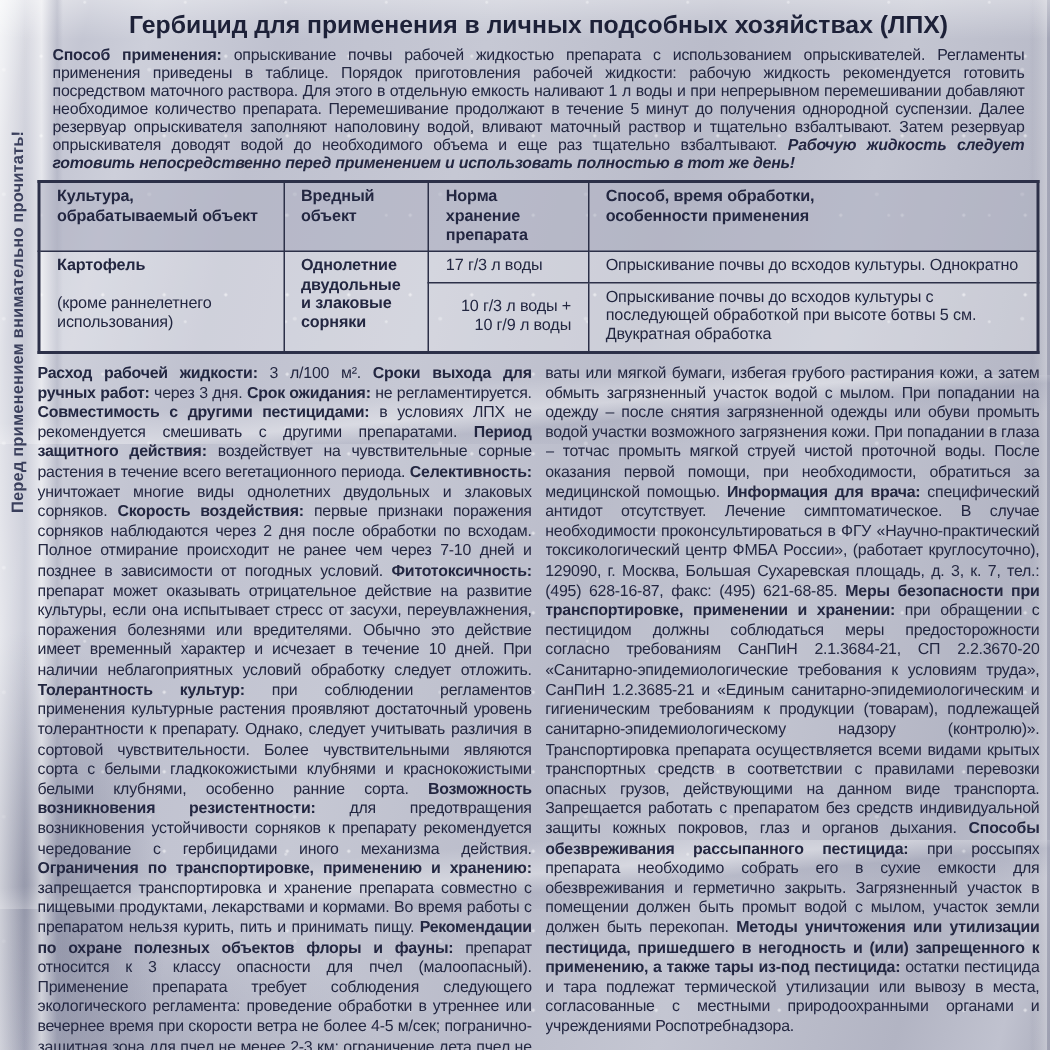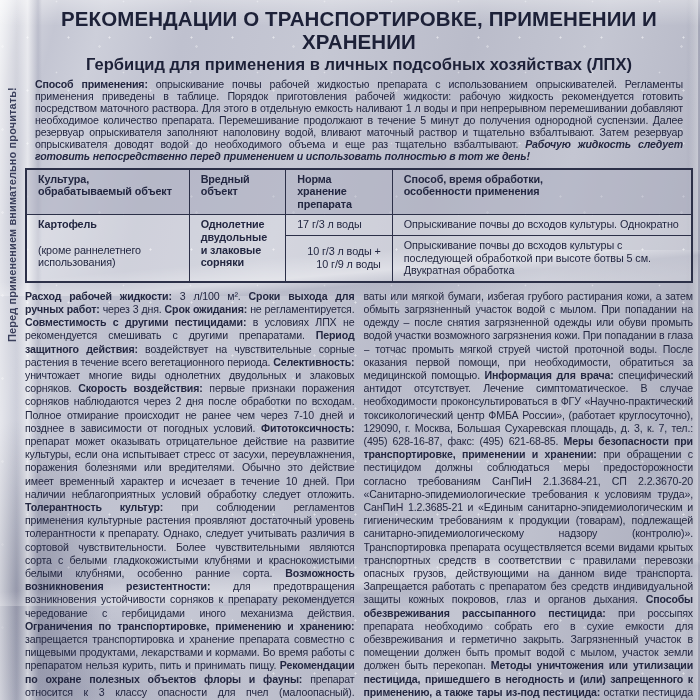--- a/index.html
+++ b/index.html
@@ -94,21 +94,20 @@
   <div class="sheen"></div>
   <div class="fold-left"></div>
   <div class="fold-right"></div>
   <div class="wrinkle" style="top:250px"></div>
   <div class="wrinkle" style="top:560px"></div>
 
   <div class="vertical-note">Перед применением внимательно прочитать!</div>
 
   <div class="content">
 
-    <h1>РЕКОМЕНДАЦИИ О ТРАНСПОРТИРОВКЕ, ПРИМЕНЕНИИ И ХРАНЕНИИ</h1>
     <h2>Гербицид для применения в личных подсобных хозяйствах (ЛПХ)</h2>
 
     <p class="intro"><span class="b">Способ применения:</span><span> опрыскивание почвы рабочей жидкостью препарата с использованием опрыскивателей. Регламенты применения приведены в таблице. Порядок приготовления рабочей жидкости: рабочую жидкость рекомендуется готовить посредством маточного раствора. Для этого в отдельную емкость наливают 1 л воды и при непрерывном перемешивании добавляют необходимое количество препарата. Перемешивание продолжают в течение 5 минут до получения однородной суспензии. Далее резервуар опрыскивателя заполняют наполовину водой, вливают маточный раствор и тщательно взбалтывают. Затем резервуар опрыскивателя доводят водой до необходимого объема и еще раз тщательно взбалтывают. </span><span class="b i">Рабочую жидкость следует готовить непосредственно перед применением и использовать полностью в тот же день!</span></p>
 
     <table>
       <thead>
         <tr>
           <th style="width:24.5%">Культура,
 обрабатываемый объект</th>
           <th style="width:14.5%">Вредный

